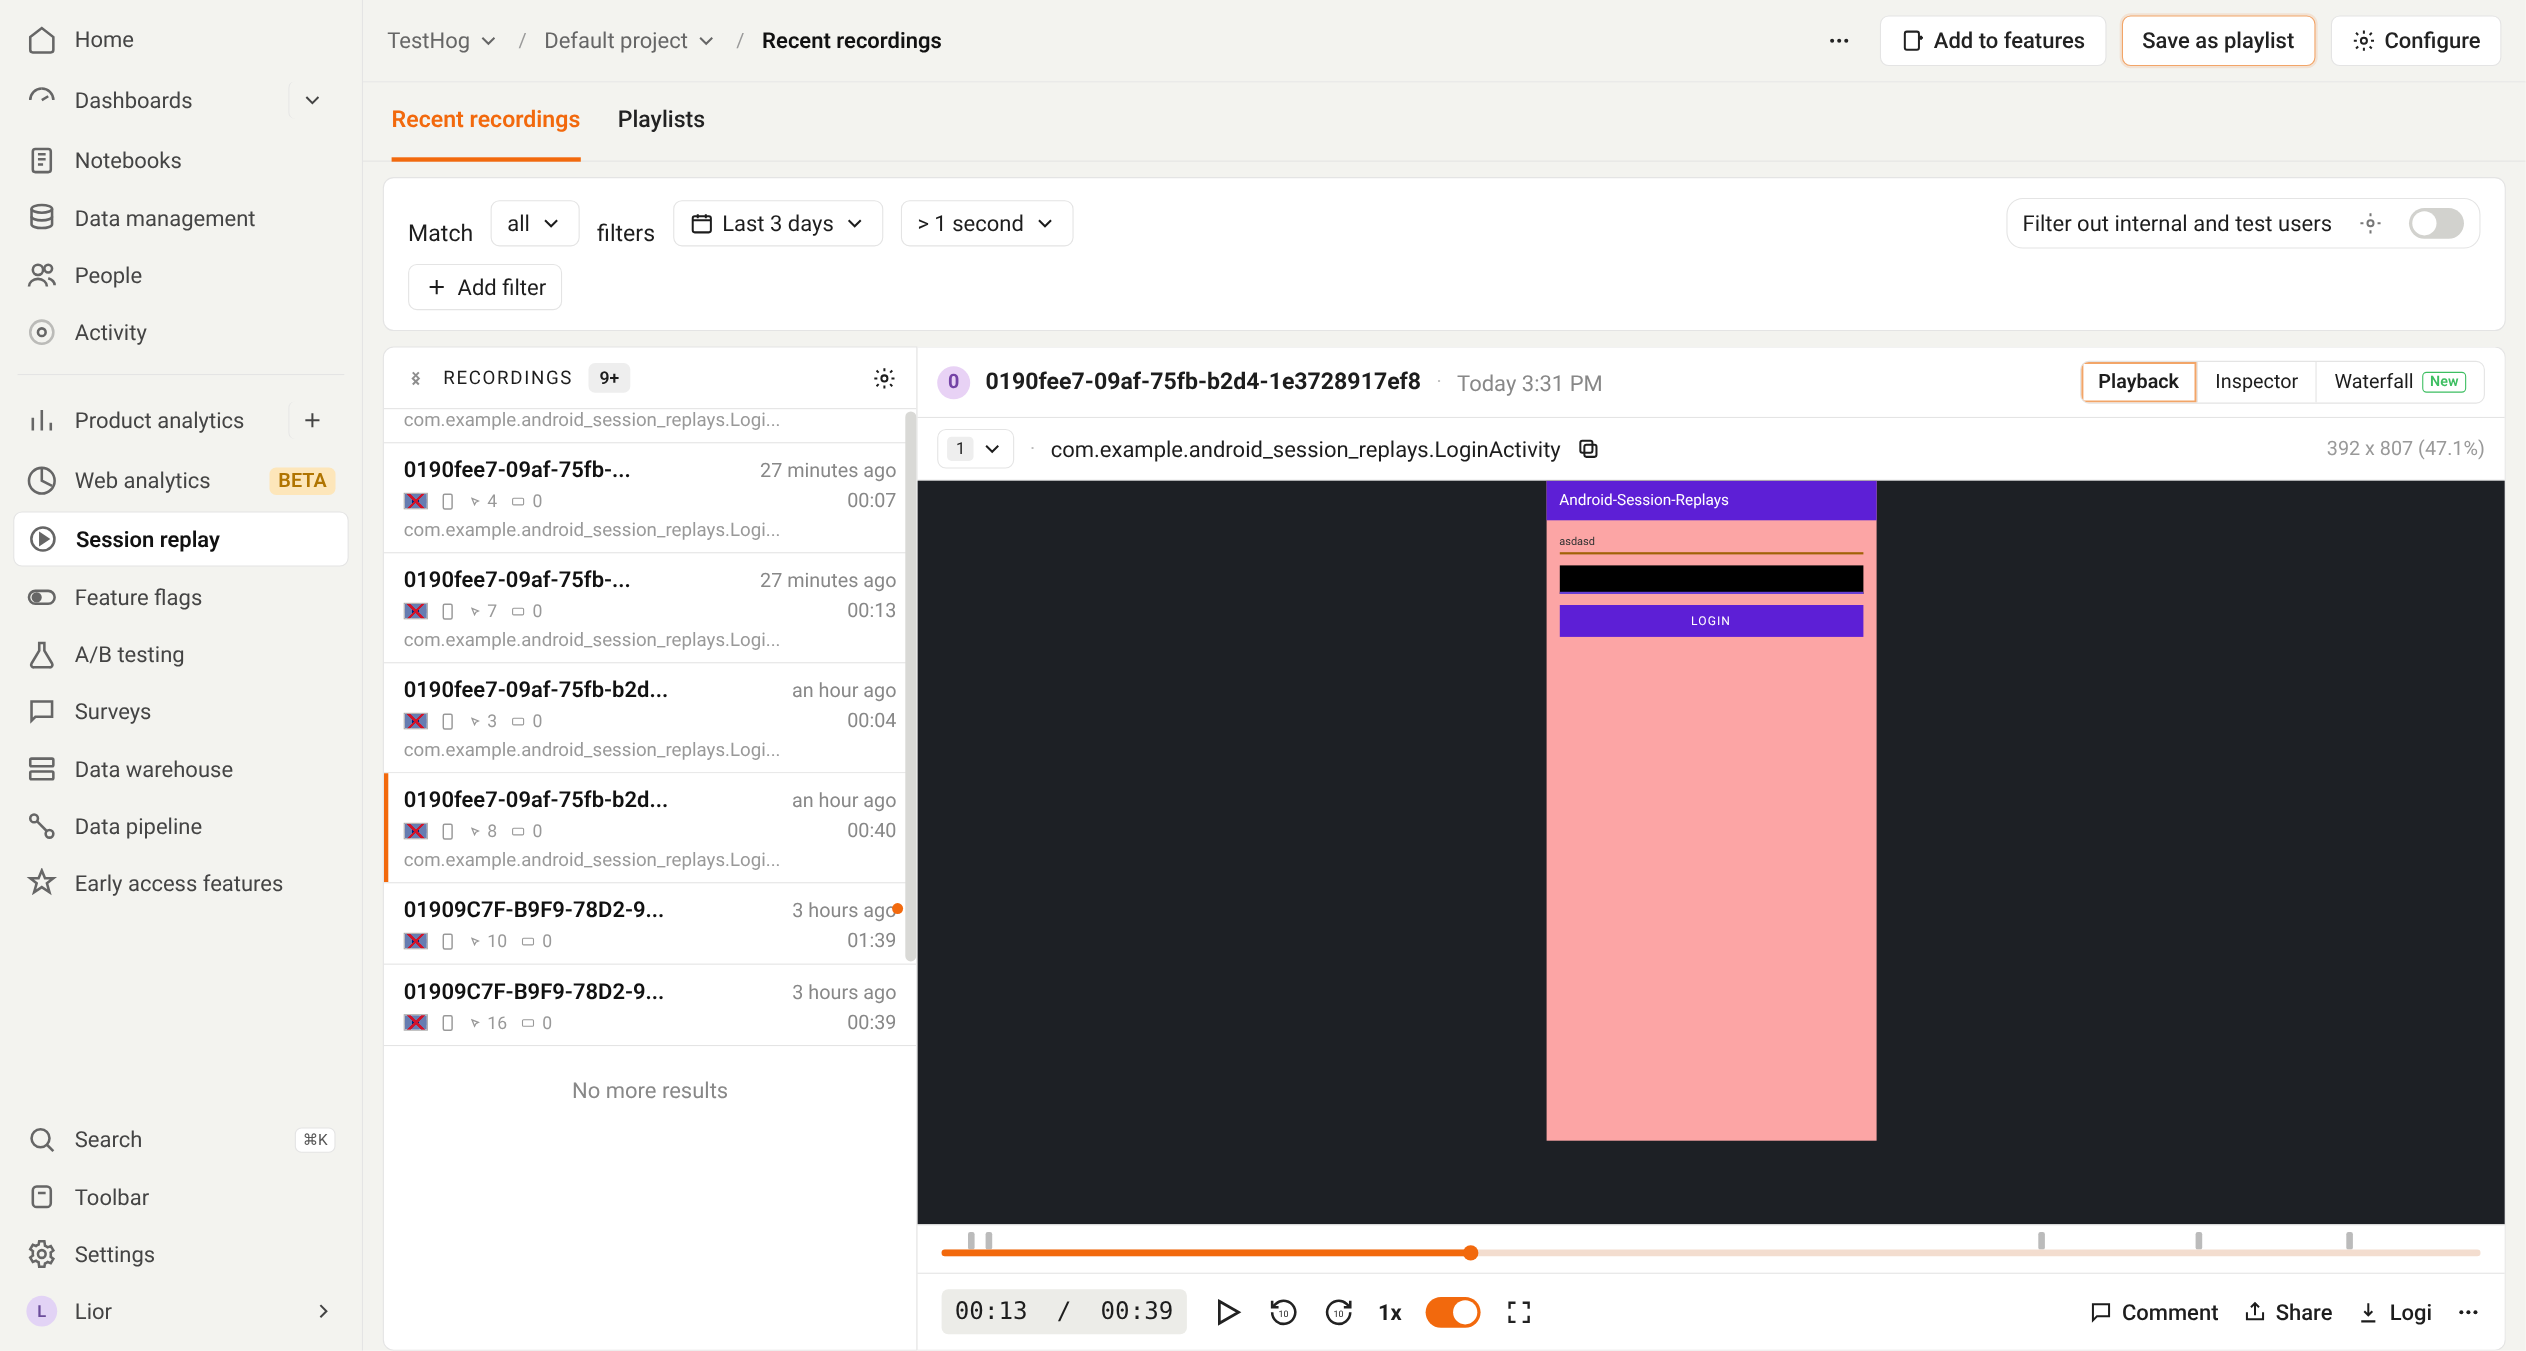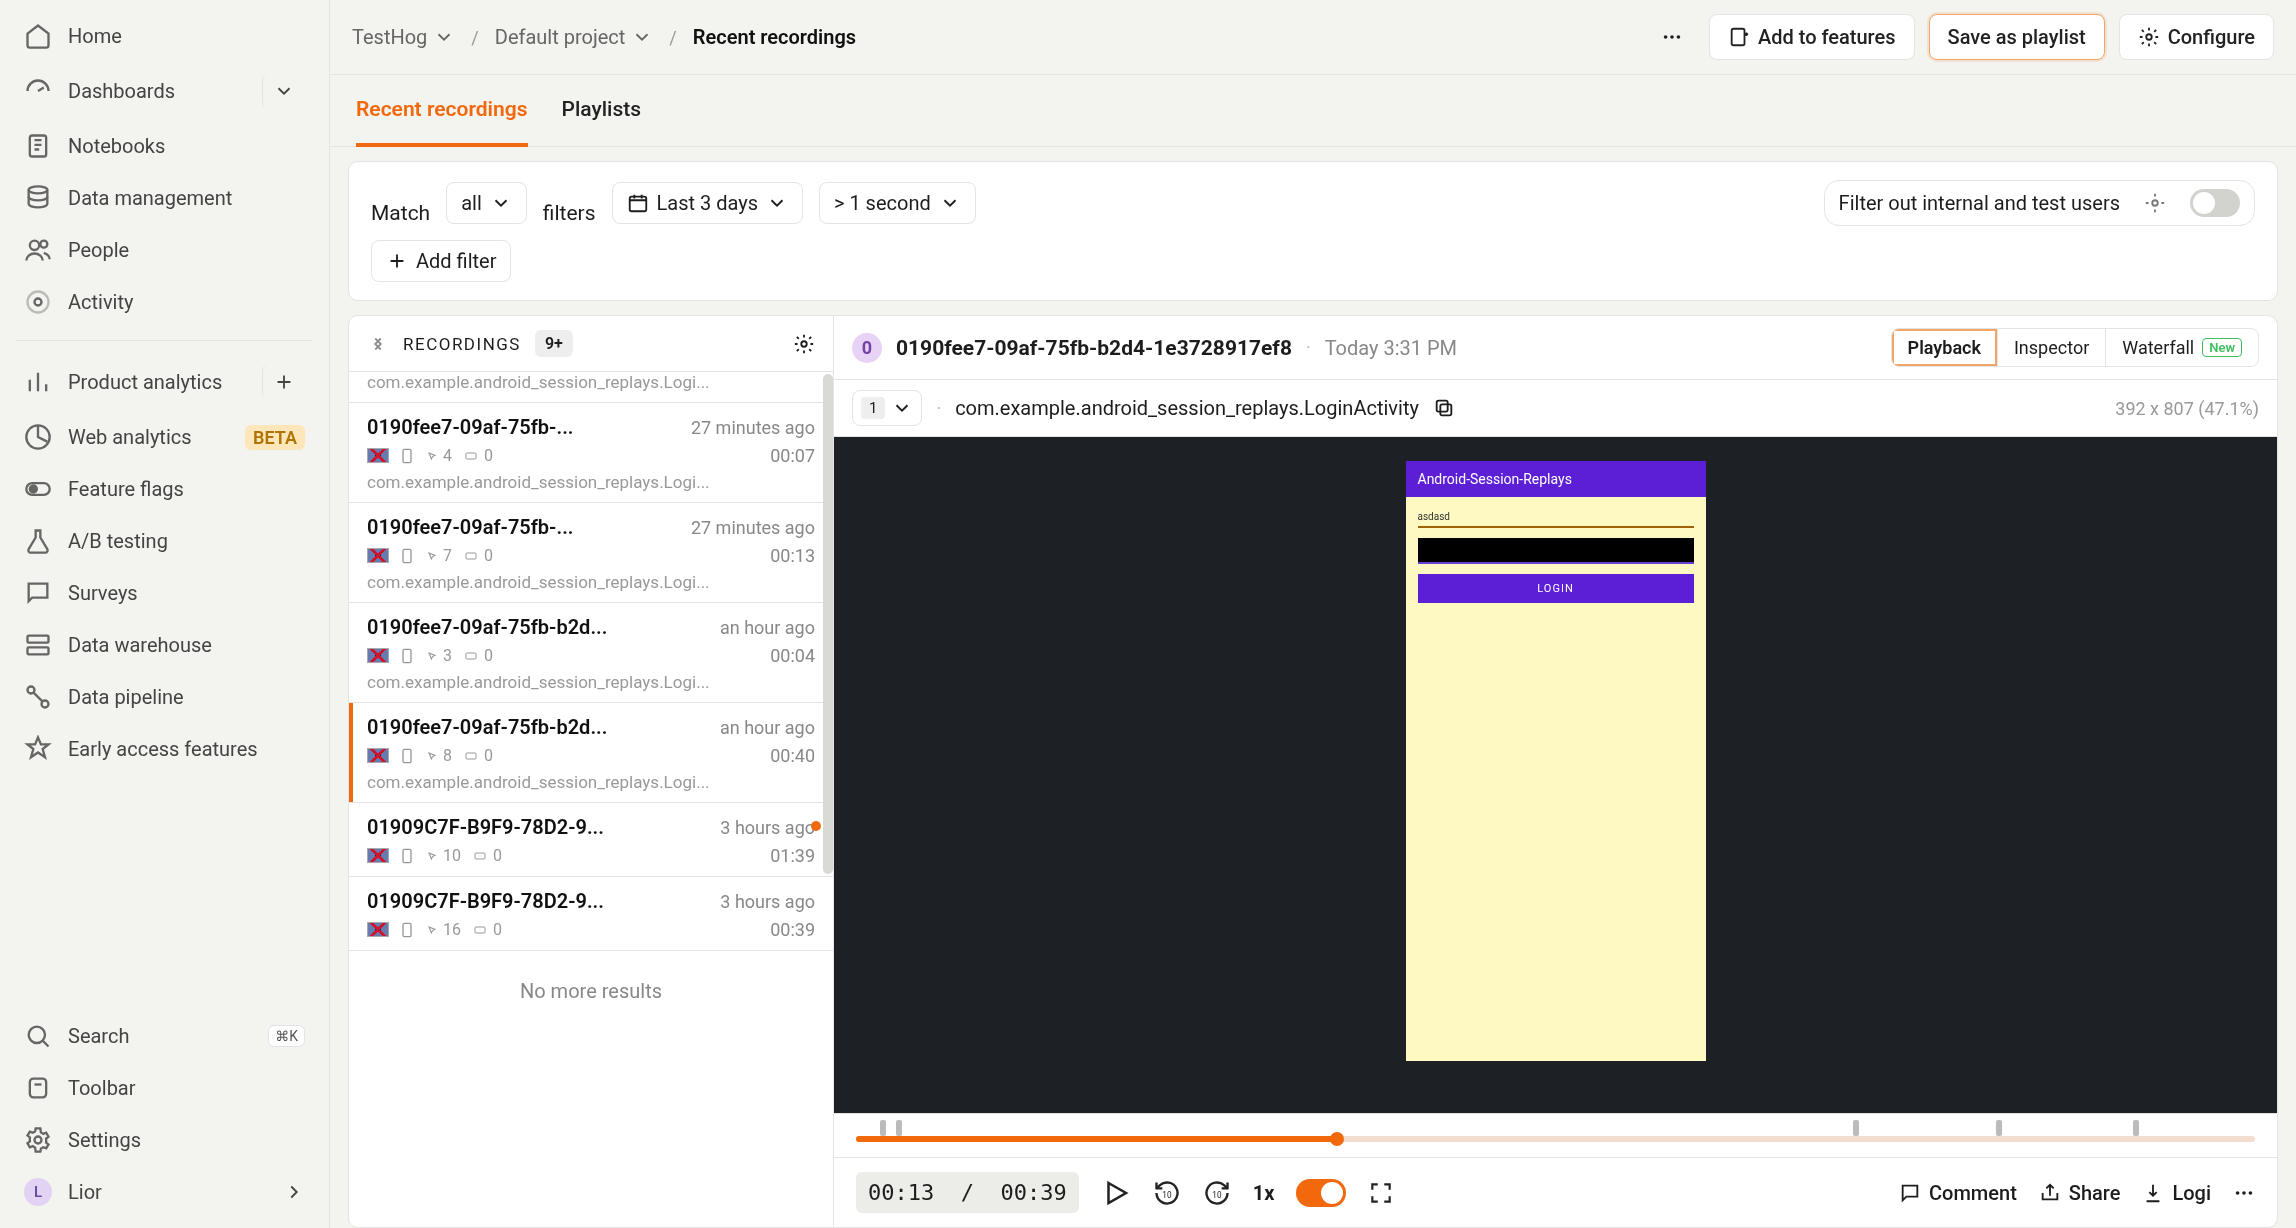--- a/index.html
+++ b/index.html
@@ -96,21 +96,21 @@
   .seg > div{ padding:8px 16px; font-size:18px; border-right:1px solid var(--border); display:flex; align-items:center; gap:8px;}
   .seg > div:last-child{border-right:0;}
   .seg .active{ box-shadow: inset 0 0 0 2px #f2a568; font-weight:600;}
   .new-badge{ border:1px solid var(--newbadge-border); color:var(--newbadge-text); font-size:13px; padding:1px 6px; border-radius:4px; font-weight:600;}
   .phead2{ display:flex; align-items:center; gap:14px; padding:10px 18px; border-bottom:1px solid var(--border);}
   .page-pill{ display:flex; align-items:center; gap:6px; border:1px solid var(--border); border-radius:8px; padding:6px 8px; background:#fff;}
   .page-pill .num{ background:#eee; border-radius:4px; padding:2px 8px; font-size:15px;}
   .url{font-size:20px;}
   .dims{ margin-left:auto; color:#999; font-size:18px;}
   .viewport{ flex:1; background:#1d2025; display:flex; align-items:flex-start; justify-content:center; overflow:hidden;}
-  .device{ width:300px; background:#fef9c3; height:600px; display:flex; flex-direction:column;margin-top:24px;}
+  .device{ width:300px; background:#fca5a5; height:600px; display:flex; flex-direction:column;}
   .device .appbar{ background:#5d1fd6; color:#fff; font-size:14px; padding:10px 12px;}
   .device .body{ padding:14px 12px; display:flex; flex-direction:column; gap:10px;}
   .device .field-label{font-size:10px; color:#333;border-bottom:2px solid #a16207; padding-bottom:4px;}
   .device .blackbox{ height:26px; background:#000;border-bottom:2px solid #6a40d4;}
   .device .login-btn{ background:#5d1fd6; color:#fff; text-align:center; font-size:11px; letter-spacing:1px; padding:8px 0;}
   .timeline{ height:44px; position:relative; border-top:1px solid var(--border); padding:10px 22px;}
   .tl-base{ position:absolute; left:22px; right:22px; top:22px; height:6px; background:#f3ddcf; border-radius:3px;}
   .tl-fill{ position:absolute; left:22px; top:22px; height:6px; background:var(--orange); border-radius:3px;}
   .tl-head{ position:absolute; top:18px; width:14px; height:14px; border-radius:50%; background:var(--orange);}
   .tl-tick{position:absolute; top:6px; width:6px; height:16px; background:#bbb; border-radius:2px;}
@@ -215,20 +215,29 @@
       <span class="icon">
           <svg viewBox="0 0 24 24" fill="none" stroke="currentColor" stroke-width="2">
             <path d="M12 2v10l8 4"></path>
             <circle cx="12" cy="12" r="10"></circle>
           </svg>
         </span>
       <span>Web analytics</span>
       <span class="trail">
           <span class="badge-beta">BETA</span>
         </span>
+    </div>
+    <div class="nav-item active">
+      <span class="icon">
+          <svg viewBox="0 0 24 24" fill="none" stroke="currentColor" stroke-width="2">
+            <circle cx="12" cy="12" r="9"></circle>
+            <path d="M10 8l6 4-6 4z" fill="currentColor"></path>
+          </svg>
+        </span>
+      <span>Session replay</span>
     </div>
     <div class="nav-item">
       <span class="icon">
           <svg viewBox="0 0 24 24" fill="none" stroke="currentColor" stroke-width="2">
             <rect x="2" y="7" width="20" height="10" rx="5"></rect>
             <circle cx="8" cy="12" r="3" fill="currentColor"></circle>
           </svg>
         </span>
       <span>Feature flags</span>
     </div>

